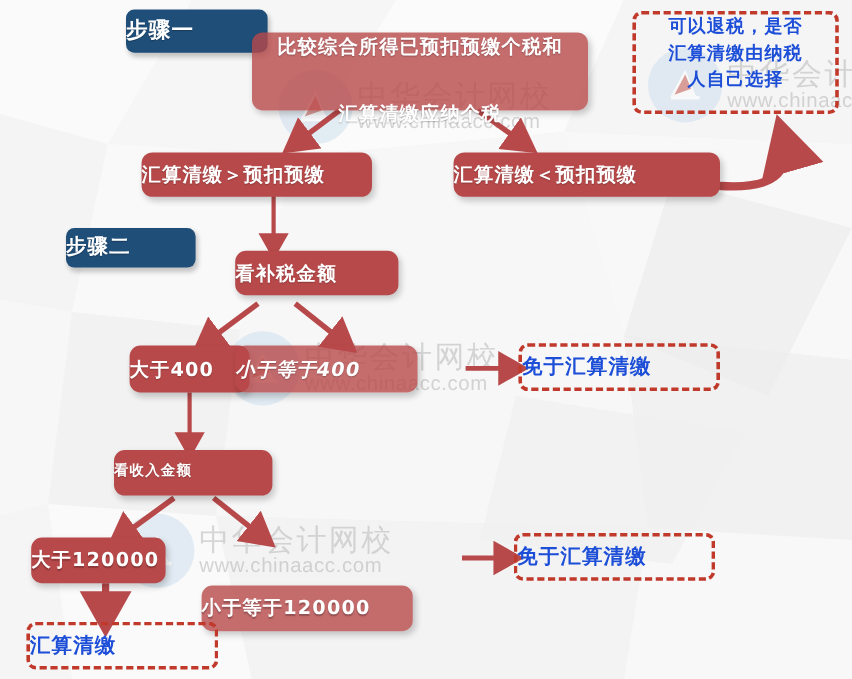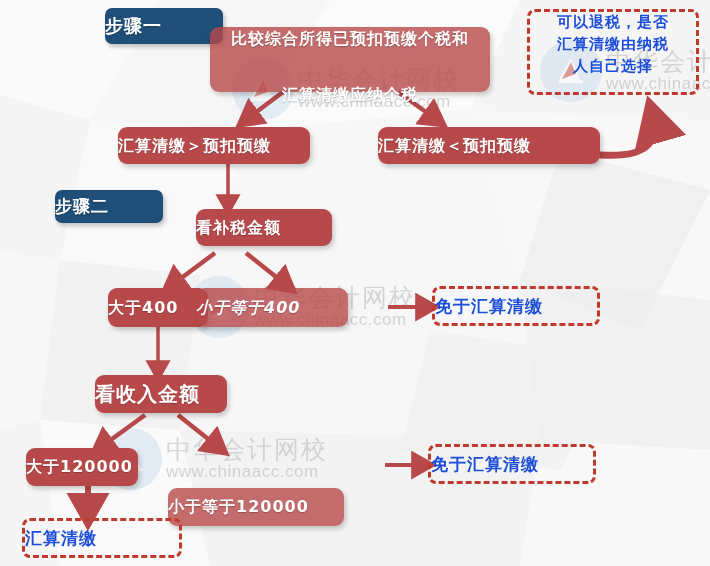--- a/index.html
+++ b/index.html
@@ -241,21 +241,21 @@
   </div>
 
   <div class="node translucent" style="left:196px;top:288px;width:152px;height:39px;font-size:16px;font-style:italic;">
     <span>小于等于400</span>
   </div>
 
   <div class="node dashed" style="left:432px;top:286px;width:168px;height:40px;font-size:17px;">
     <span>免于汇算清缴</span>
   </div>
 
-  <div class="node" style="left:95px;top:375px;width:132px;height:38px;font-size:20px;">
+  <div class="node" style="left:95px;top:375px;width:132px;height:38px;font-size:12px;font-family:Liberation Mono, monospace;">
     <span>看收入金额</span>
   </div>
 
   <div class="node" style="left:26px;top:448px;width:112px;height:38px;font-size:16px;">
     <span>大于120000</span>
   </div>
 
   <div class="node translucent" style="left:168px;top:448px;width:176px;height:38px;font-size:16px;margin-top:40px;">
     <span>小于等于120000</span>
   </div>

